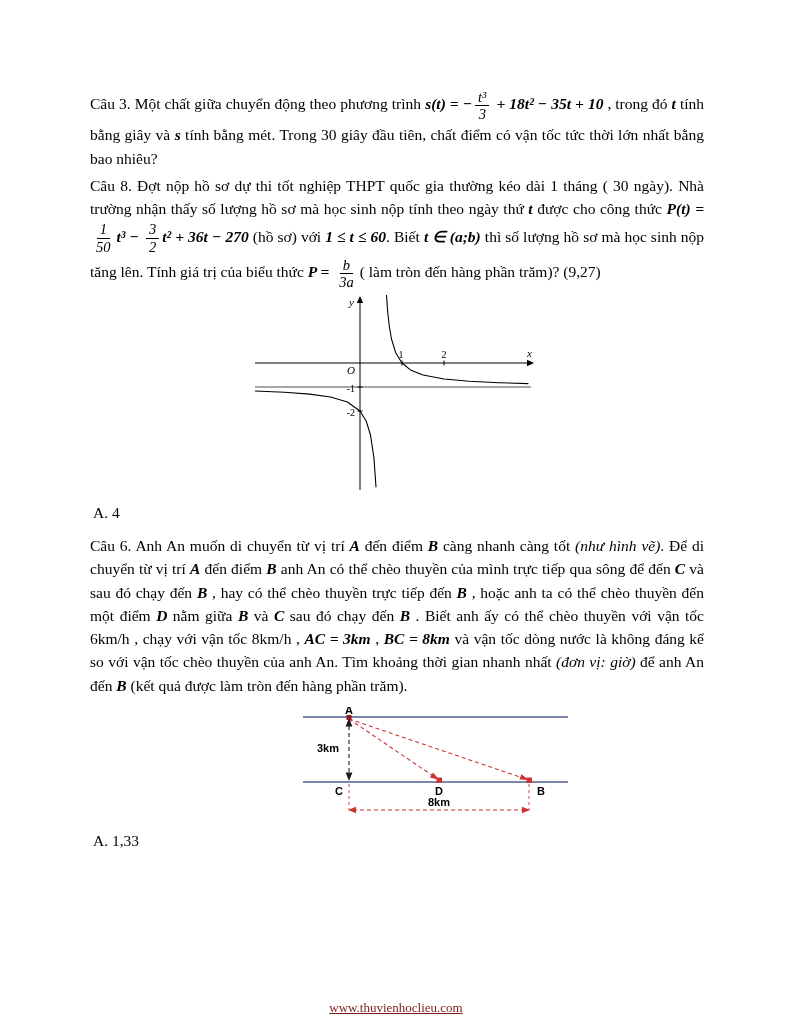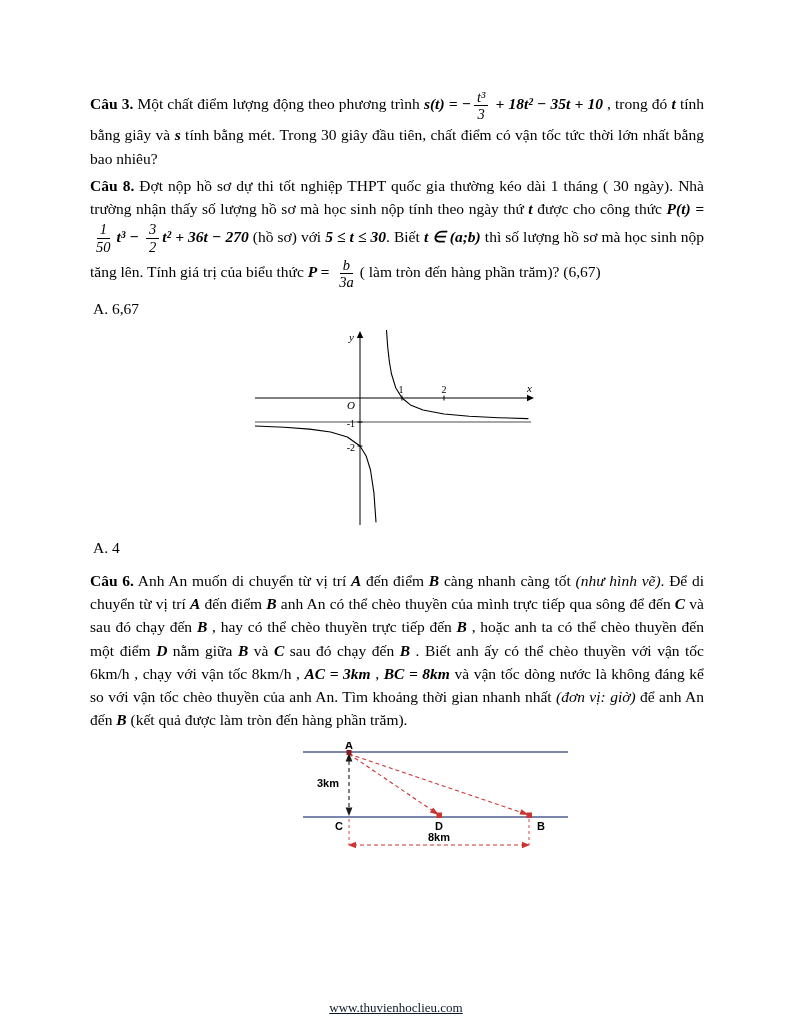--- a/index.html
+++ b/index.html
@@ -3,63 +3,62 @@
 <meta charset="utf-8">
 <style>
   * { margin:0; padding:0; box-sizing:border-box; }
   html,body { background:#ffffff; }
   body {
     width:792px; height:1024px; position:relative; overflow:hidden;
     font-family:"Liberation Serif", serif; font-size:15.5px; color:#000;
   }
   .page { padding:88px 88px 0 90px; }
   p.para { text-align:justify; line-height:1.5; margin-bottom:4px; }
-  .qlabel { font-weight:bold; }
+  .qlabel { font-weight:normal; }
   .seg { }
   .math { font-style:italic;font-weight:bold; }
   .it { font-style:italic; }
   .frac {
     display:inline-flex; flex-direction:column; vertical-align:middle;
     text-align:center; font-style:italic; margin:1px 3px; line-height:1.12; font-size:14.5px;align-items:center;
   }
   .frac .num { display:block; border-bottom:1px solid #000; padding:0 3px; }
   .frac .den { display:block; padding:0 3px; }
   .answer { margin:7px 0 10px 3px; line-height:1.4; }
   .fig-graph { margin:4px 0 2px 165px; }
   .fig-diagram { margin:10px 0 4px 213px; }
   svg text { font-family:"Liberation Serif", serif; }
   .axlabel { font-style:italic; font-size:11px; }
   .ticklabel { font-size:10px; }
   .diag-label { font-family:"Liberation Sans", sans-serif; font-weight:bold; font-size:11px; }
   .footer-link {
     position:absolute; left:50%; transform:translateX(-50%); top:1000px;
-    color:#0f172a; text-decoration:underline; font-size:13px; white-space:nowrap;
+    color:#7f1d1d; text-decoration:underline; font-size:13px; white-space:nowrap;
   }
 </style>
 </head>
 <body>
 
 <div class="page">
 
-  <p class="para"><span class="qlabel">Câu 3.</span><span><span class="seg"> Một chất điểm lượng động theo phương trình </span><span class="math">s(t) = −</span><span class="frac">
+  <p class="para"><span class="qlabel">Câu 3.</span><span><span class="seg"> Một chất giữa chuyển động theo phương trình </span><span class="math">s(t) = −</span><span class="frac">
           <span class="num">t³</span>
           <span class="den">3</span>
         </span><span class="math"> + 18t² − 35t + 10</span><span class="seg"> , trong đó </span><span class="math">t</span><span class="seg">  tính bằng giây và </span><span class="math">s</span><span class="seg">  tính bằng mét. Trong 30 giây đầu tiên, chất điểm có vận tốc tức thời lớn nhất bằng bao nhiêu?</span></span></p>
 
   <p class="para"><span class="qlabel">Câu 8.</span><span><span class="seg"> Đợt nộp hồ sơ dự thi tốt nghiệp THPT quốc gia thường kéo dài 1 tháng ( 30  ngày). Nhà trường nhận thấy số lượng hồ sơ mà học sinh nộp tính theo ngày thứ </span><span class="math">t</span><span class="seg">  được cho công thức </span><span class="math">P(t) = </span><span class="frac">
           <span class="num">1</span>
           <span class="den">50</span>
         </span><span class="math">t³ − </span><span class="frac">
           <span class="num">3</span>
           <span class="den">2</span>
-        </span><span class="math">t² + 36t − 270</span><span class="seg"> (hồ sơ) với </span><span class="math">5 ≤ t ≤ 30</span><span class="seg">. Biết </span><span class="math">t ∈ (a;b)</span><span class="seg"> thì số lượng hồ sơ mà học sinh nộp tăng lên. Tính giá trị của biểu thức </span><span class="math">P = </span><span class="frac">
+        </span><span class="math">t² + 36t − 270</span><span class="seg"> (hồ sơ) với </span><span class="math">1 ≤ t ≤ 60</span><span class="seg">. Biết </span><span class="math">t ∈ (a;b)</span><span class="seg"> thì số lượng hồ sơ mà học sinh nộp tăng lên. Tính giá trị của biểu thức </span><span class="math">P = </span><span class="frac">
           <span class="num">b</span>
           <span class="den">3a</span>
-        </span><span class="seg">( làm tròn đến hàng phần trăm)?   (6,67)</span></span></p>
-  <p class="answer">A. 6,67</p>
+        </span><span class="seg">( làm tròn đến hàng phần trăm)?   (9,27)</span></span></p>
 
 
   <div class="fig-graph">
     <svg width="280" height="196" viewBox="0 0 280 196">
 
       <line x1="0" y1="92" x2="276" y2="92" stroke="#000" stroke-width="0.7"></line>
 
       <line x1="0" y1="68" x2="272" y2="68" stroke="#000" stroke-width="1"></line>
       <polygon points="272,64.8 279,68 272,71.2" fill="#000"></polygon>
 
@@ -114,16 +113,17 @@
       <polygon points="227,103 219,99.8 219,106.2" fill="#cc3333"></polygon>
 
       <text x="46" y="7" text-anchor="middle" class="diag-label">A</text>
       <text x="36" y="88" text-anchor="middle" class="diag-label">C</text>
       <text x="136" y="88" text-anchor="middle" class="diag-label">D</text>
       <text x="238" y="88" text-anchor="middle" class="diag-label">B</text>
       <text x="14" y="45" class="diag-label">3km</text>
       <text x="136" y="99" text-anchor="middle" class="diag-label">8km</text>
     </svg>
   </div>
+  <p class="answer">A. 1,33</p>
 
 </div>
 
 <a class="footer-link" href="#">www.thuvienhoclieu.com</a>
 
 </body></html>

